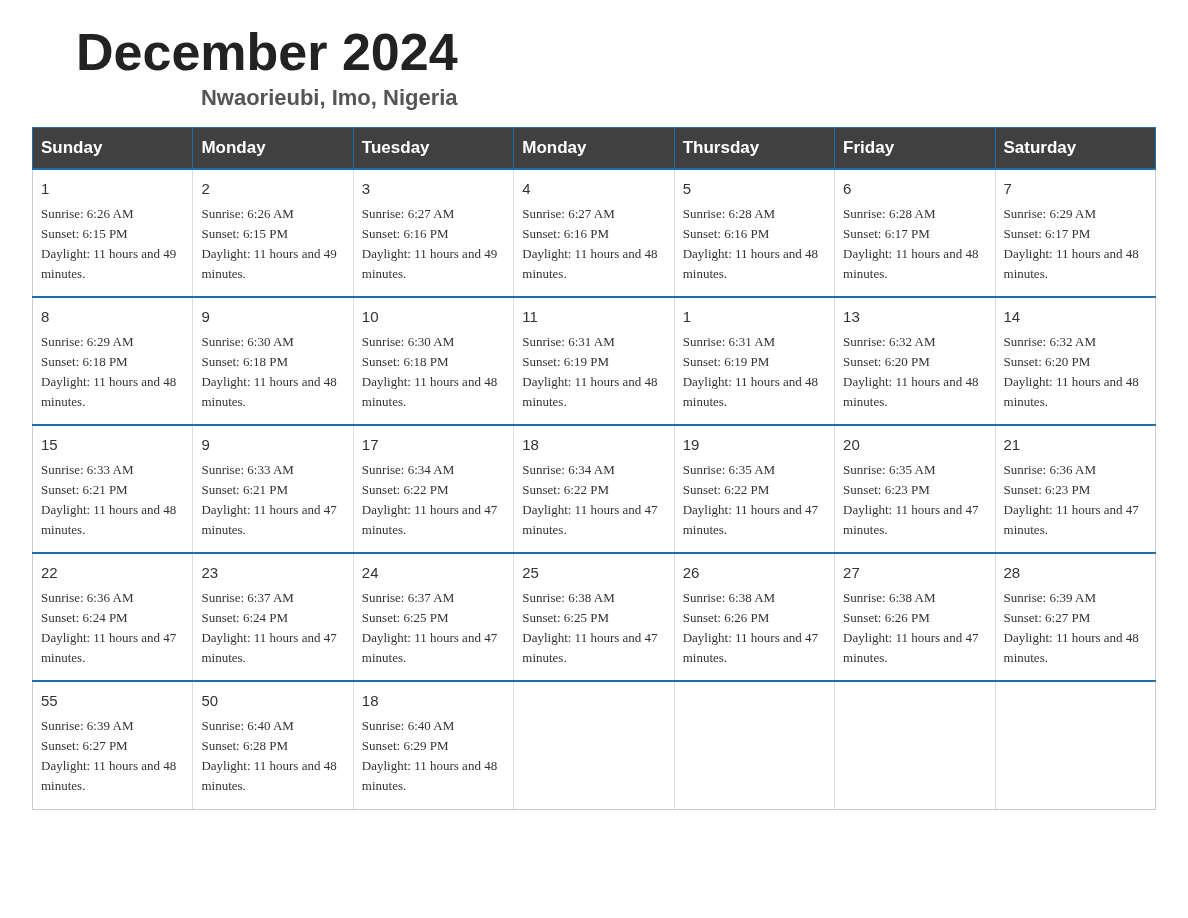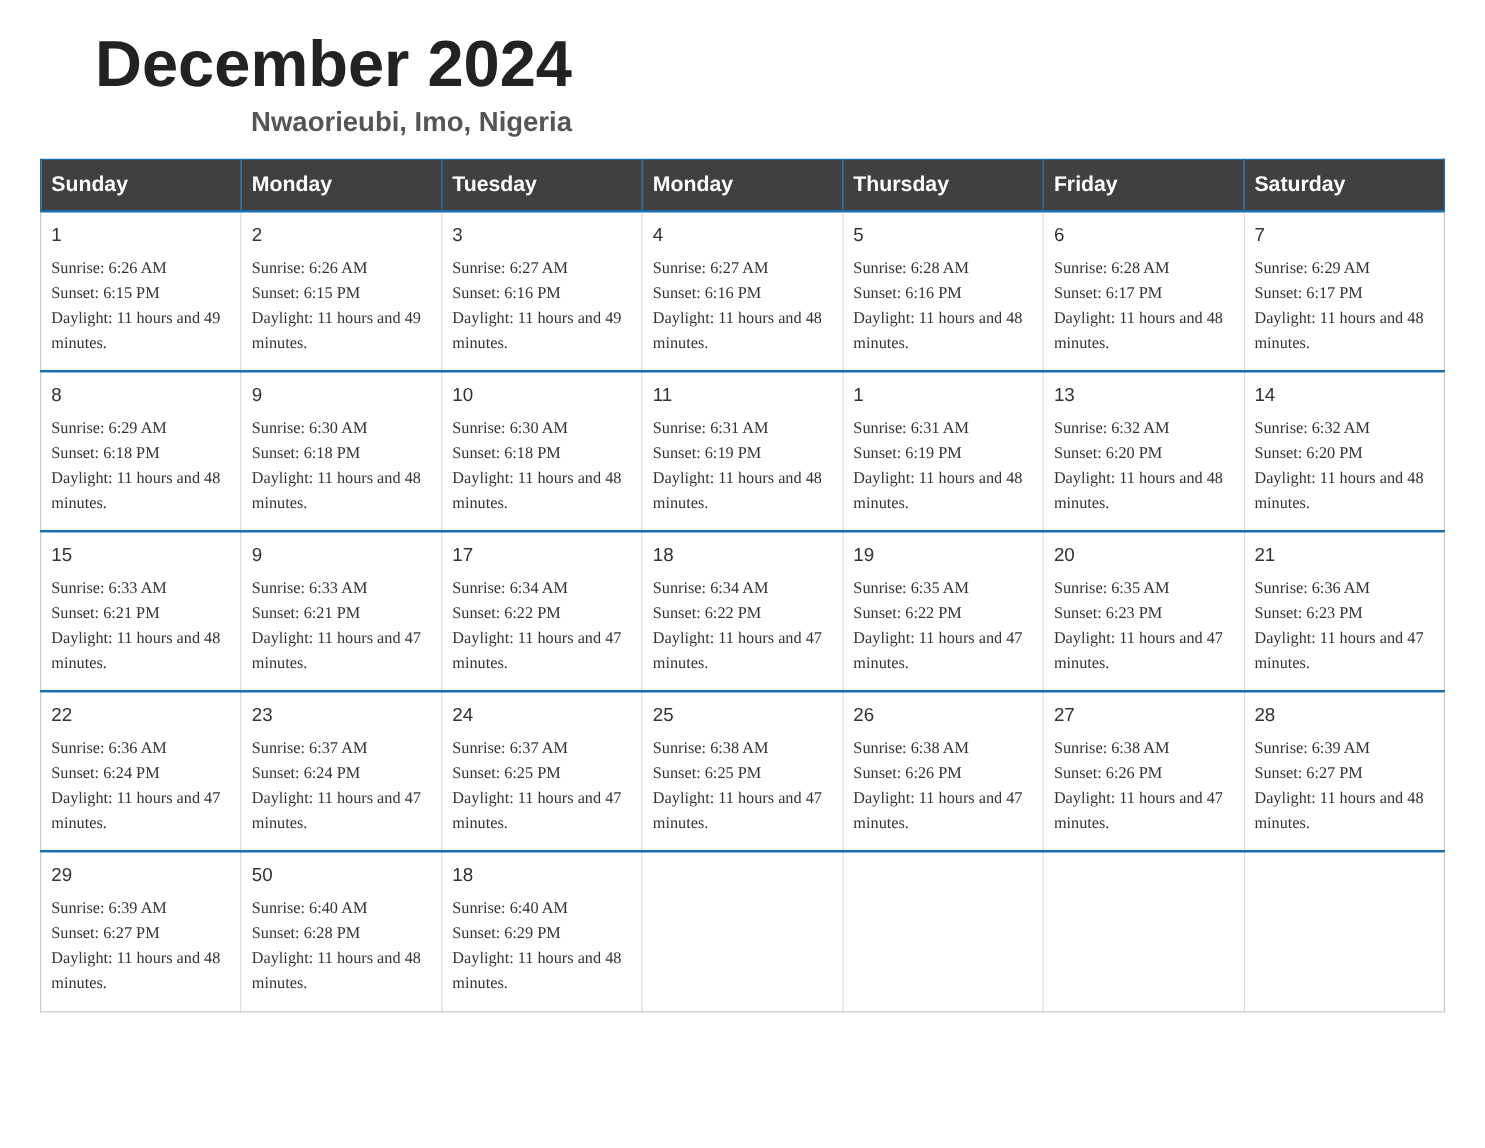--- a/index.html
+++ b/index.html
@@ -158,21 +158,21 @@
       <tr>
         <td><span class="day-num">22</span><span class="day-info">Sunrise: 6:36 AM<br>Sunset: 6:24 PM<br>Daylight: 11 hours and 47 minutes.</span></td>
         <td><span class="day-num">23</span><span class="day-info">Sunrise: 6:37 AM<br>Sunset: 6:24 PM<br>Daylight: 11 hours and 47 minutes.</span></td>
         <td><span class="day-num">24</span><span class="day-info">Sunrise: 6:37 AM<br>Sunset: 6:25 PM<br>Daylight: 11 hours and 47 minutes.</span></td>
         <td><span class="day-num">25</span><span class="day-info">Sunrise: 6:38 AM<br>Sunset: 6:25 PM<br>Daylight: 11 hours and 47 minutes.</span></td>
         <td><span class="day-num">26</span><span class="day-info">Sunrise: 6:38 AM<br>Sunset: 6:26 PM<br>Daylight: 11 hours and 47 minutes.</span></td>
         <td><span class="day-num">27</span><span class="day-info">Sunrise: 6:38 AM<br>Sunset: 6:26 PM<br>Daylight: 11 hours and 47 minutes.</span></td>
         <td><span class="day-num">28</span><span class="day-info">Sunrise: 6:39 AM<br>Sunset: 6:27 PM<br>Daylight: 11 hours and 48 minutes.</span></td>
       </tr>
       <tr>
-        <td><span class="day-num">29</span><span class="day-info">Sunrise: 6:39 AM<br>Sunset: 6:27 PM<br>Daylight: 11 hours and 48 minutes.</span></td>
+        <td><span class="day-num">55</span><span class="day-info">Sunrise: 6:39 AM<br>Sunset: 6:27 PM<br>Daylight: 11 hours and 48 minutes.</span></td>
         <td><span class="day-num">50</span><span class="day-info">Sunrise: 6:40 AM<br>Sunset: 6:28 PM<br>Daylight: 11 hours and 48 minutes.</span></td>
         <td><span class="day-num">18</span><span class="day-info">Sunrise: 6:40 AM<br>Sunset: 6:29 PM<br>Daylight: 11 hours and 48 minutes.</span></td>
         <td></td>
         <td></td>
         <td></td>
         <td></td>
       </tr>
     </tbody>
 </table>
 

